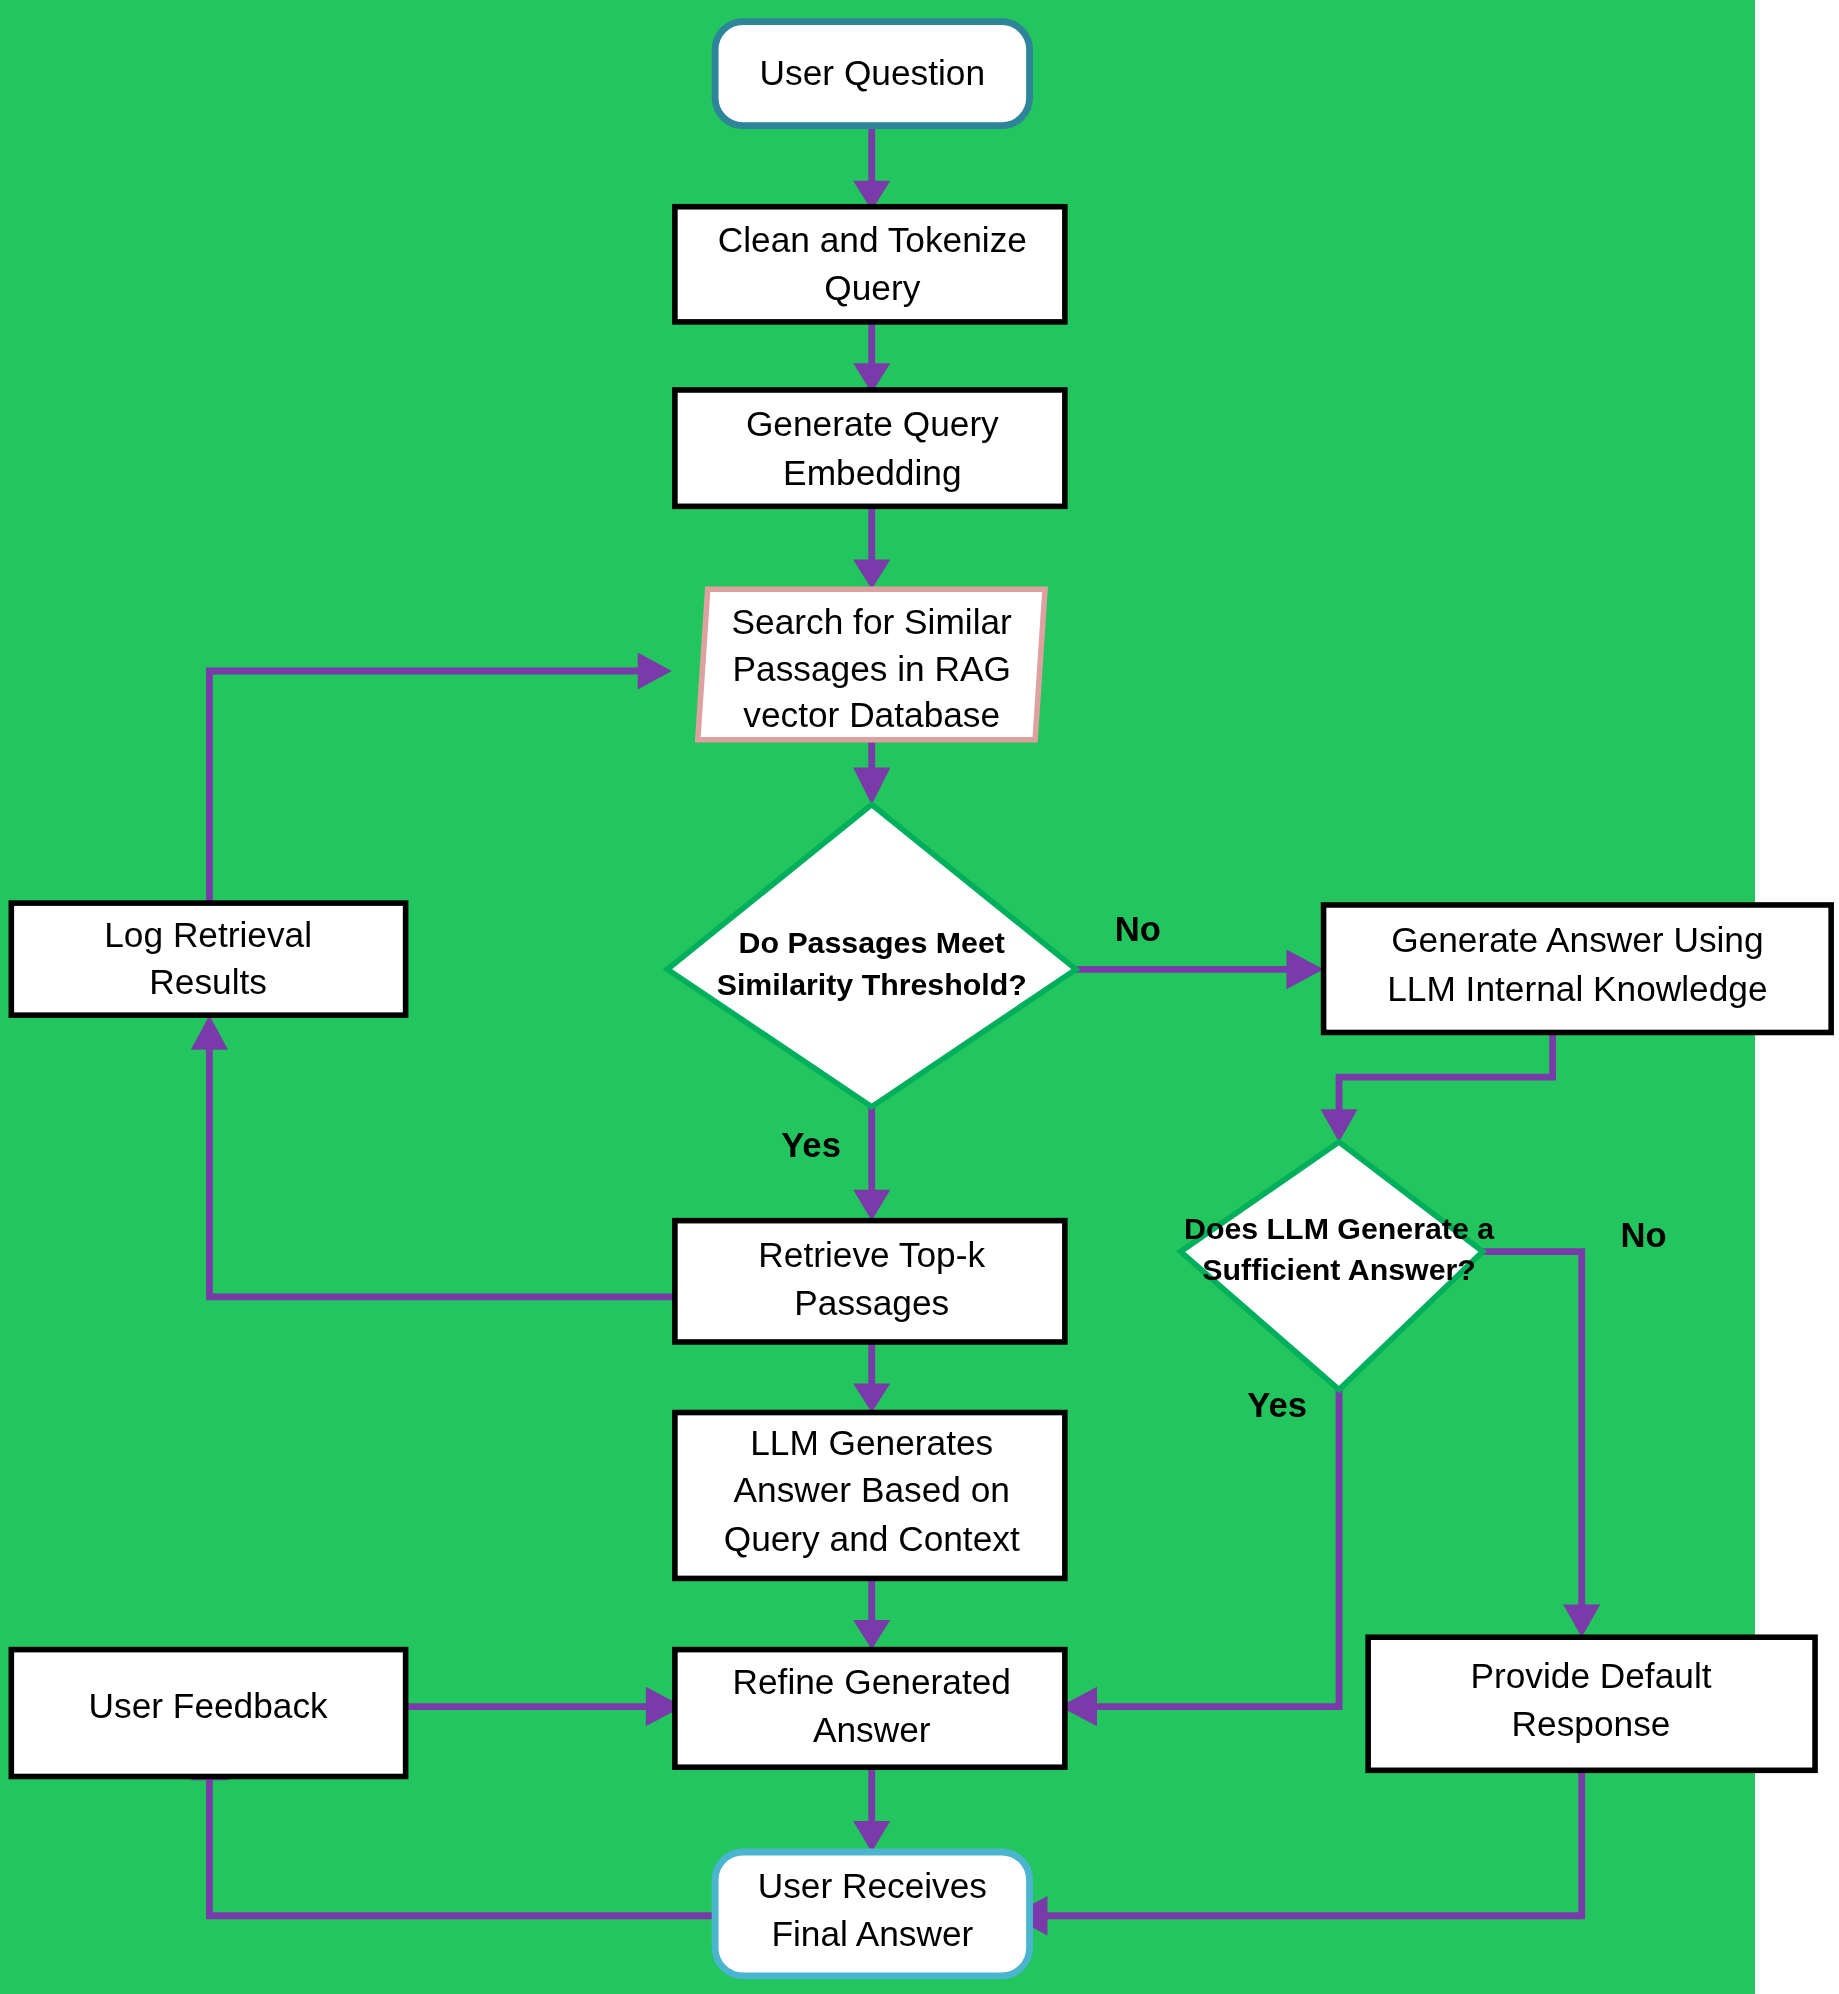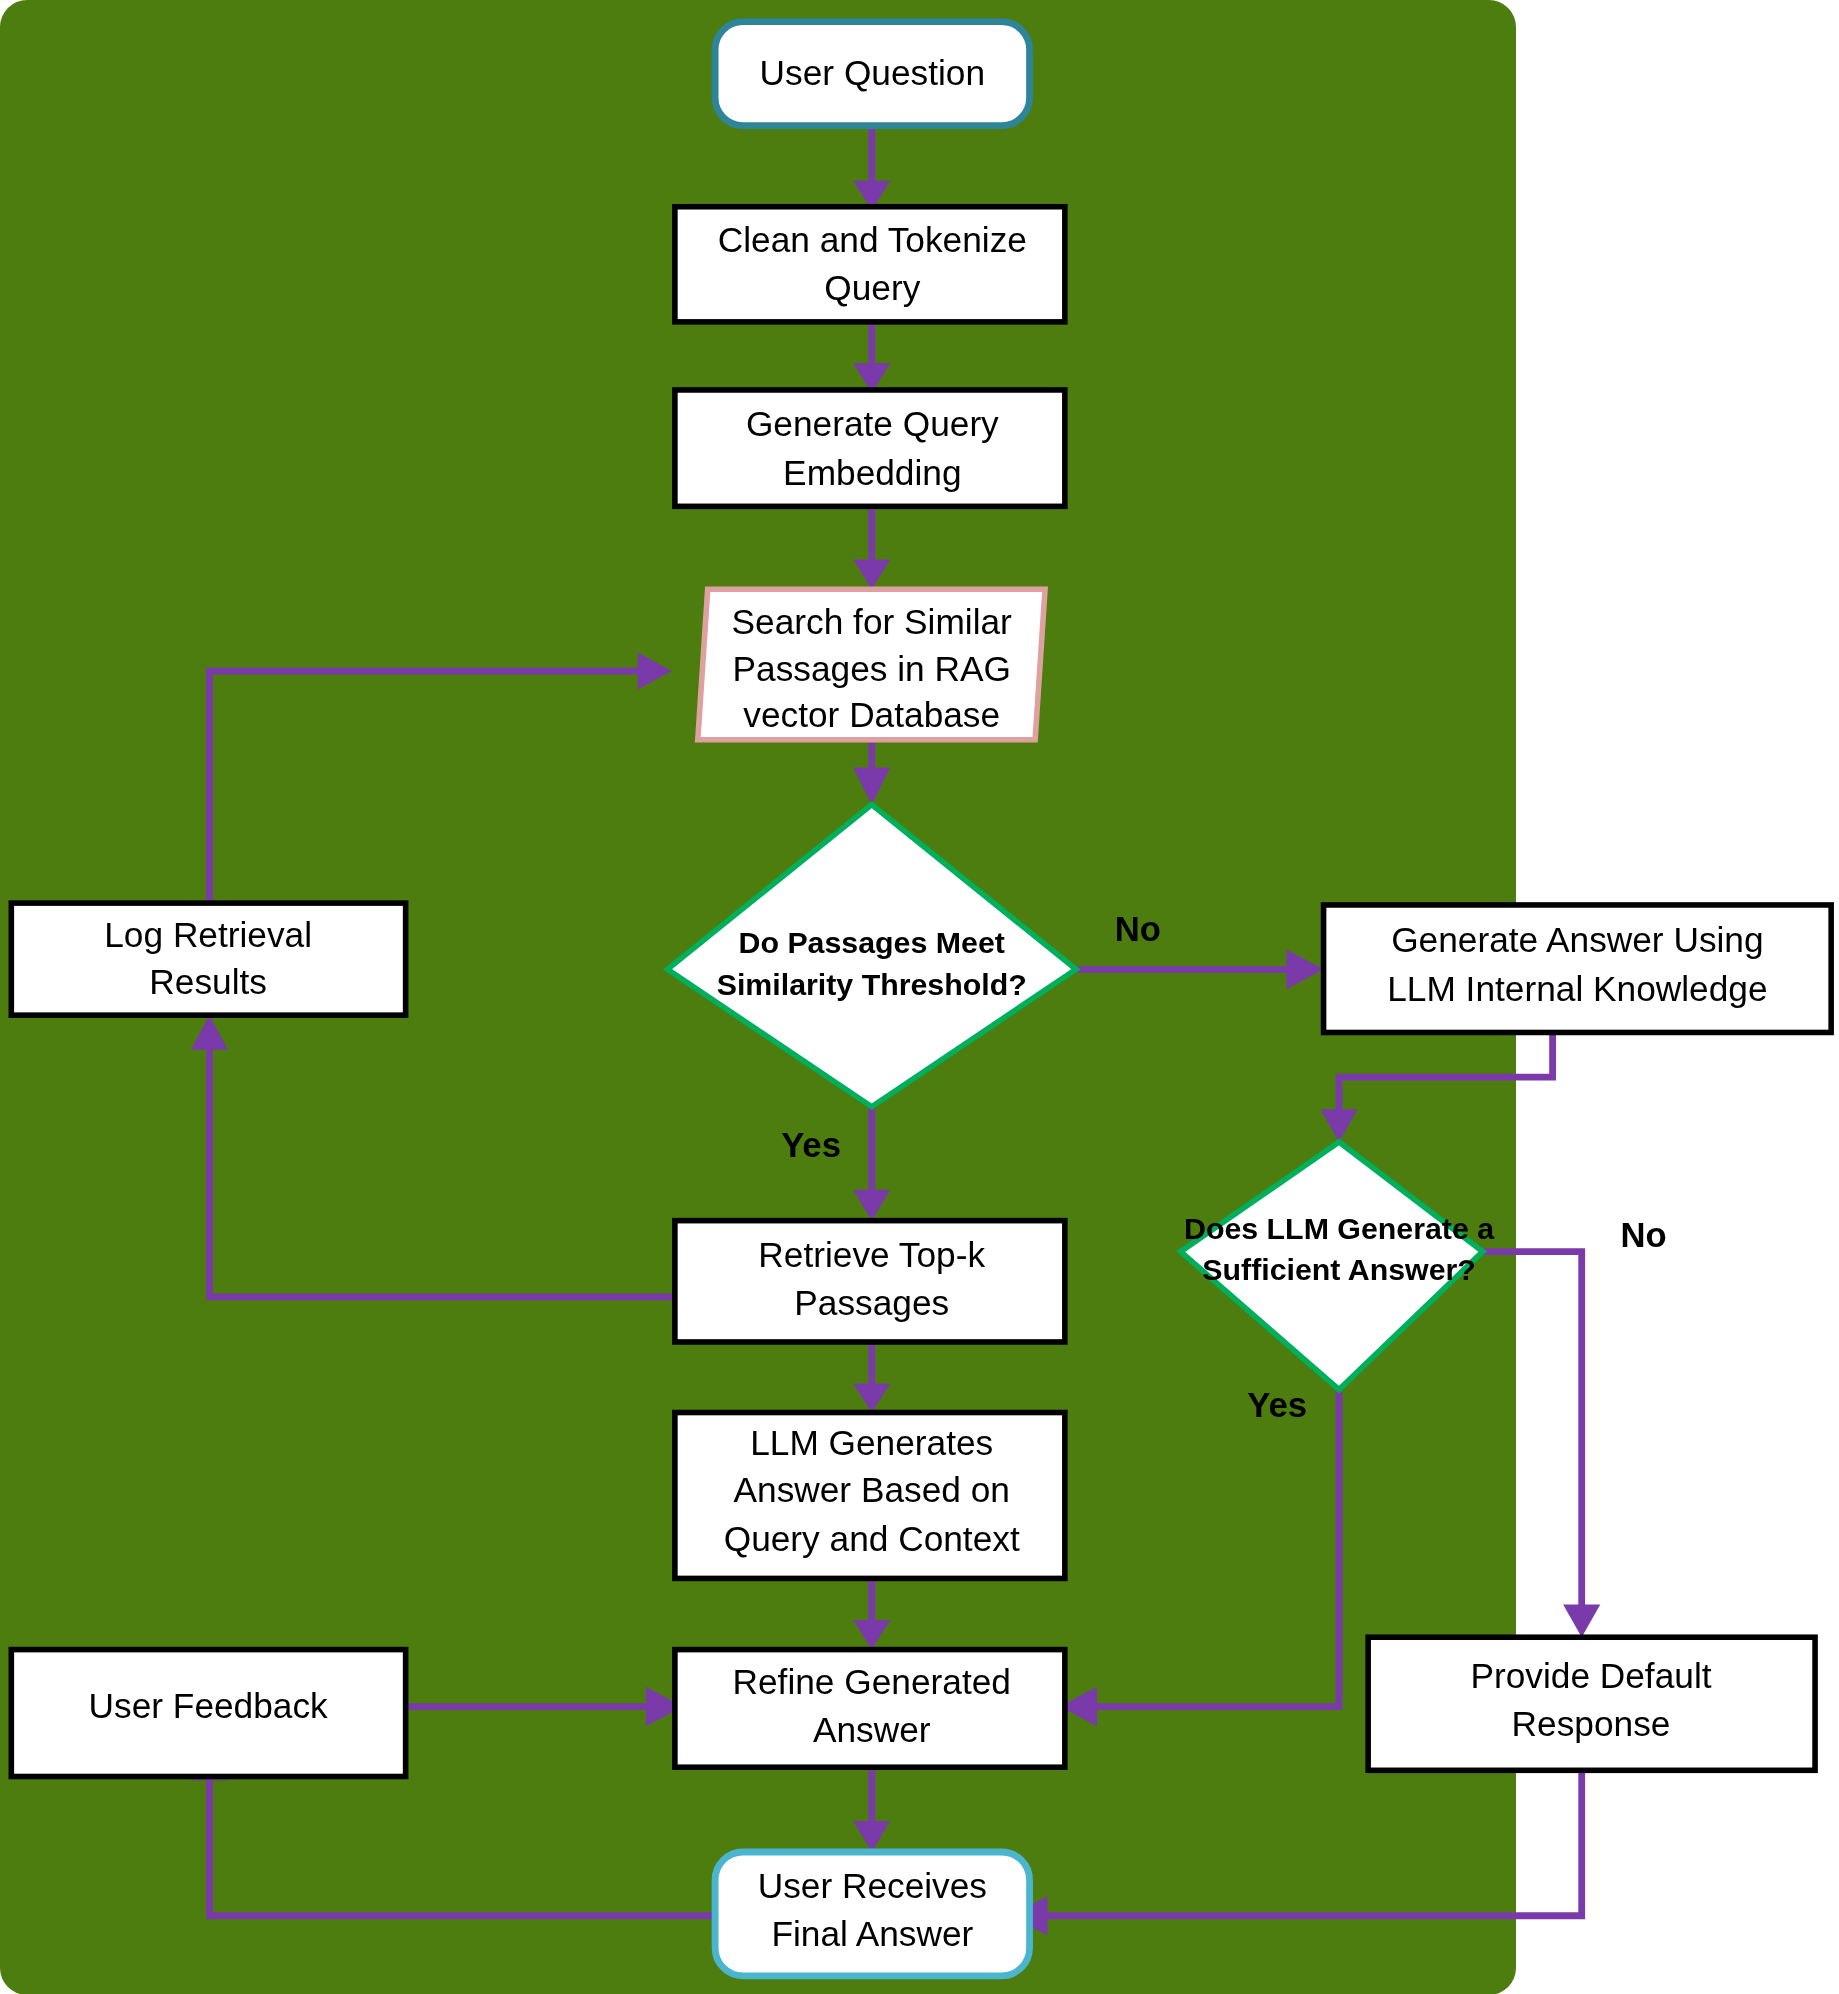--- a/index.html
+++ b/index.html
@@ -8,24 +8,23 @@
     background: #ffffff;
   }
   body {
     width: 1840px;
     height: 1995px;
     font-family: "Liberation Sans", sans-serif;
     overflow: hidden;
   }
   #flowchart-root {
     position: relative;
-    width: 1516px;
+    width: 1755px;
     height: 1995px;
-    background: #4d7c0f;
-    border-radius: 27px;
+    background: #22c55e;
   }
   svg.flow-canvas {
     position: absolute;
     top: 0;
     left: 0;
     width: 1840px;
     height: 1995px;
     display: block;
   }
   .node-text {

